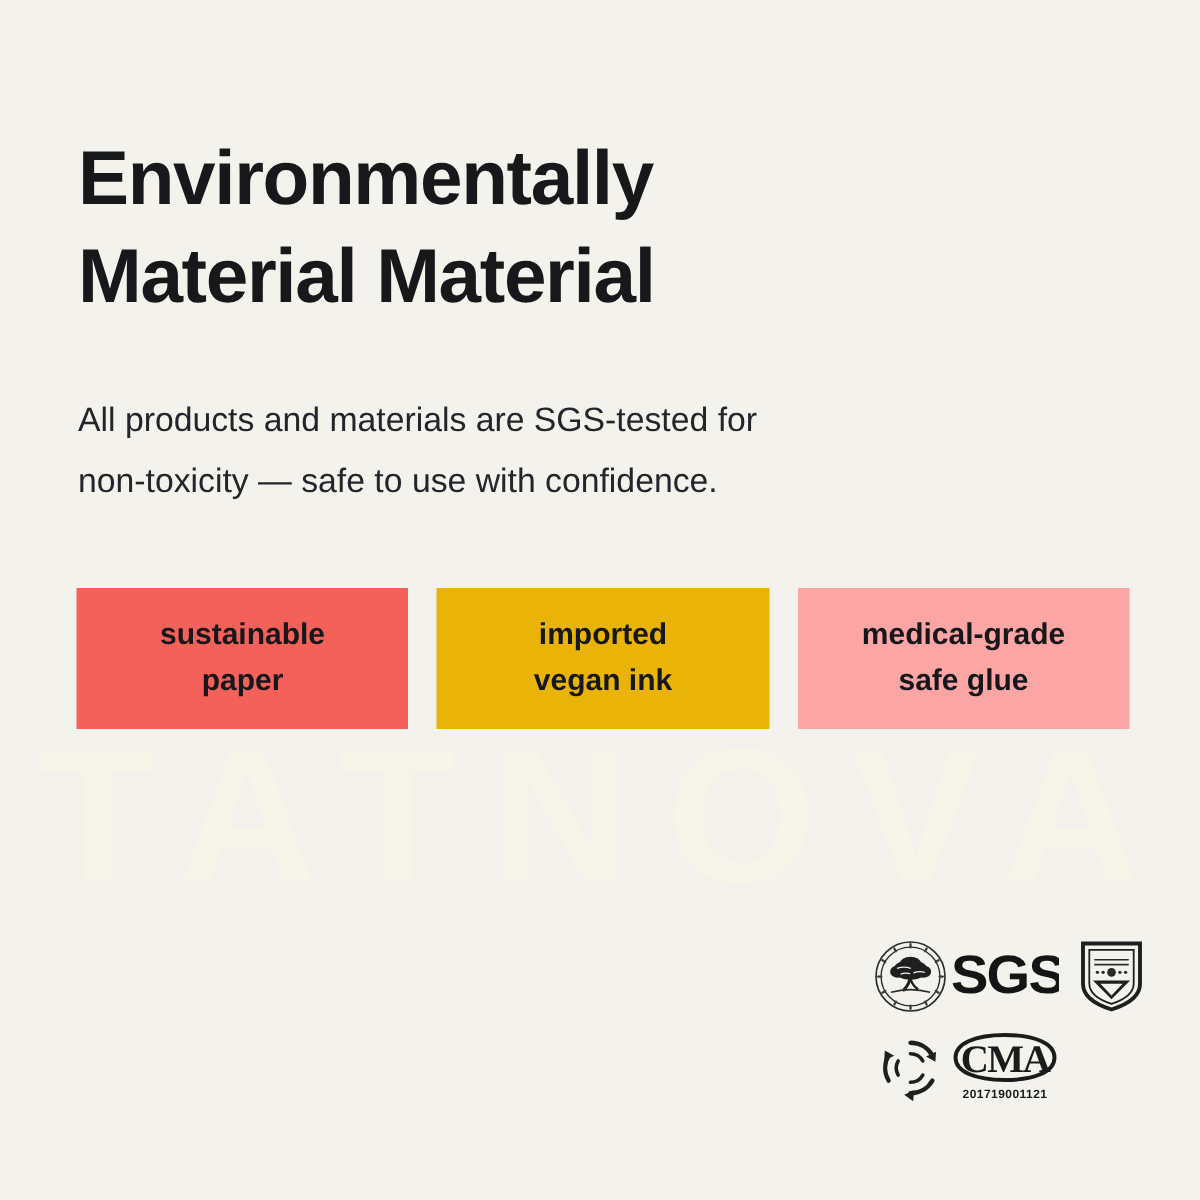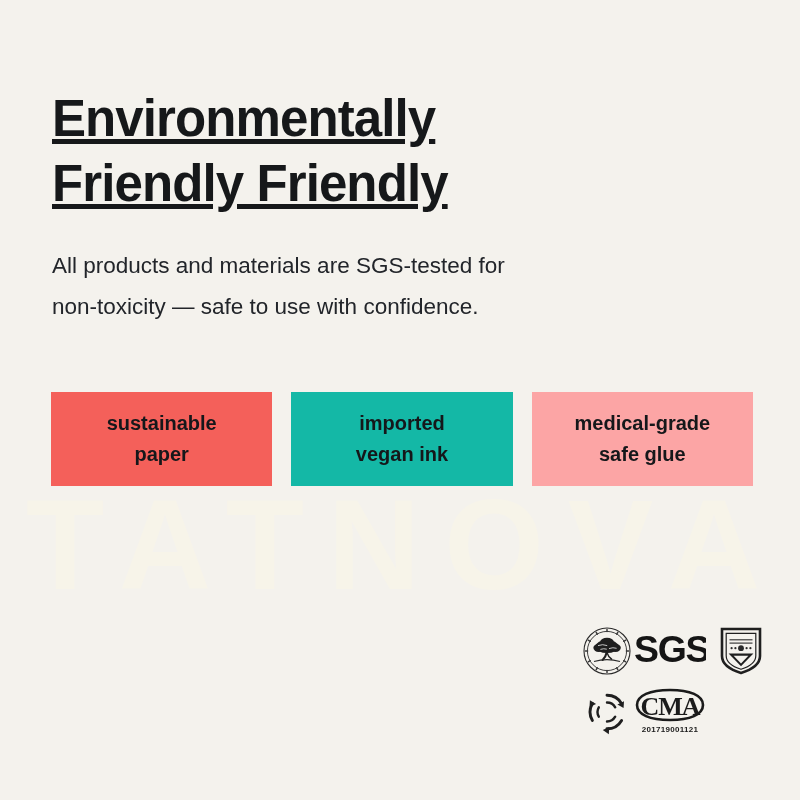--- a/index.html
+++ b/index.html
@@ -43,31 +43,30 @@
     position: absolute;
     left: 52px;
     top: 52px;
     width: 680px;
     font-family: "Liberation Sans", sans-serif;
     font-weight: 700;
     font-size: 51px;
     line-height: 65px;
     letter-spacing: -0.9px;
     color: #16181a;
-    text-decoration: underline;
   }
   .headline .line {
     display: block;
   }
 
   
   .subtitle {
     position: absolute;
     left: 52px;
-    top: 222px;
+    top: 236px;
     width: 640px;
     font-family: "Liberation Sans", sans-serif;
     font-weight: 400;
     font-size: 22.5px;
     line-height: 41px;
     color: #22252a;
   }
   .subtitle .line {
     display: block;
   }
@@ -123,34 +122,34 @@
 </style>
 </head>
 <body style="background: rgb(244, 242, 237);">
 
 <div class="page" style="background: rgb(244, 242, 237);">
 
   <div class="watermark" style="color: rgb(247, 244, 233);">TATNOVA</div>
 
   <h1 class="headline">
     <span class="line">Environmentally</span>
-    <span class="line">Friendly Friendly</span>
+    <span class="line">Material Material</span>
   </h1>
 
   <p class="subtitle">
     <span class="line">All products and materials are SGS-tested for</span>
     <span class="line">non-toxicity — safe to use with confidence.</span>
   </p>
 
   <div class="chips">
     <div class="chip" style="background: rgb(244, 96, 90);">
       <span class="cl">sustainable</span>
       <span class="cl">paper</span>
     </div>
-    <div class="chip" style="background: #14b8a6;">
+    <div class="chip" style="background: #eab308;">
       <span class="cl">imported</span>
       <span class="cl">vegan ink</span>
     </div>
     <div class="chip" style="background: #fca5a5;">
       <span class="cl">medical-grade</span>
       <span class="cl">safe glue</span>
     </div>
   </div>
 
   <div class="badges">

